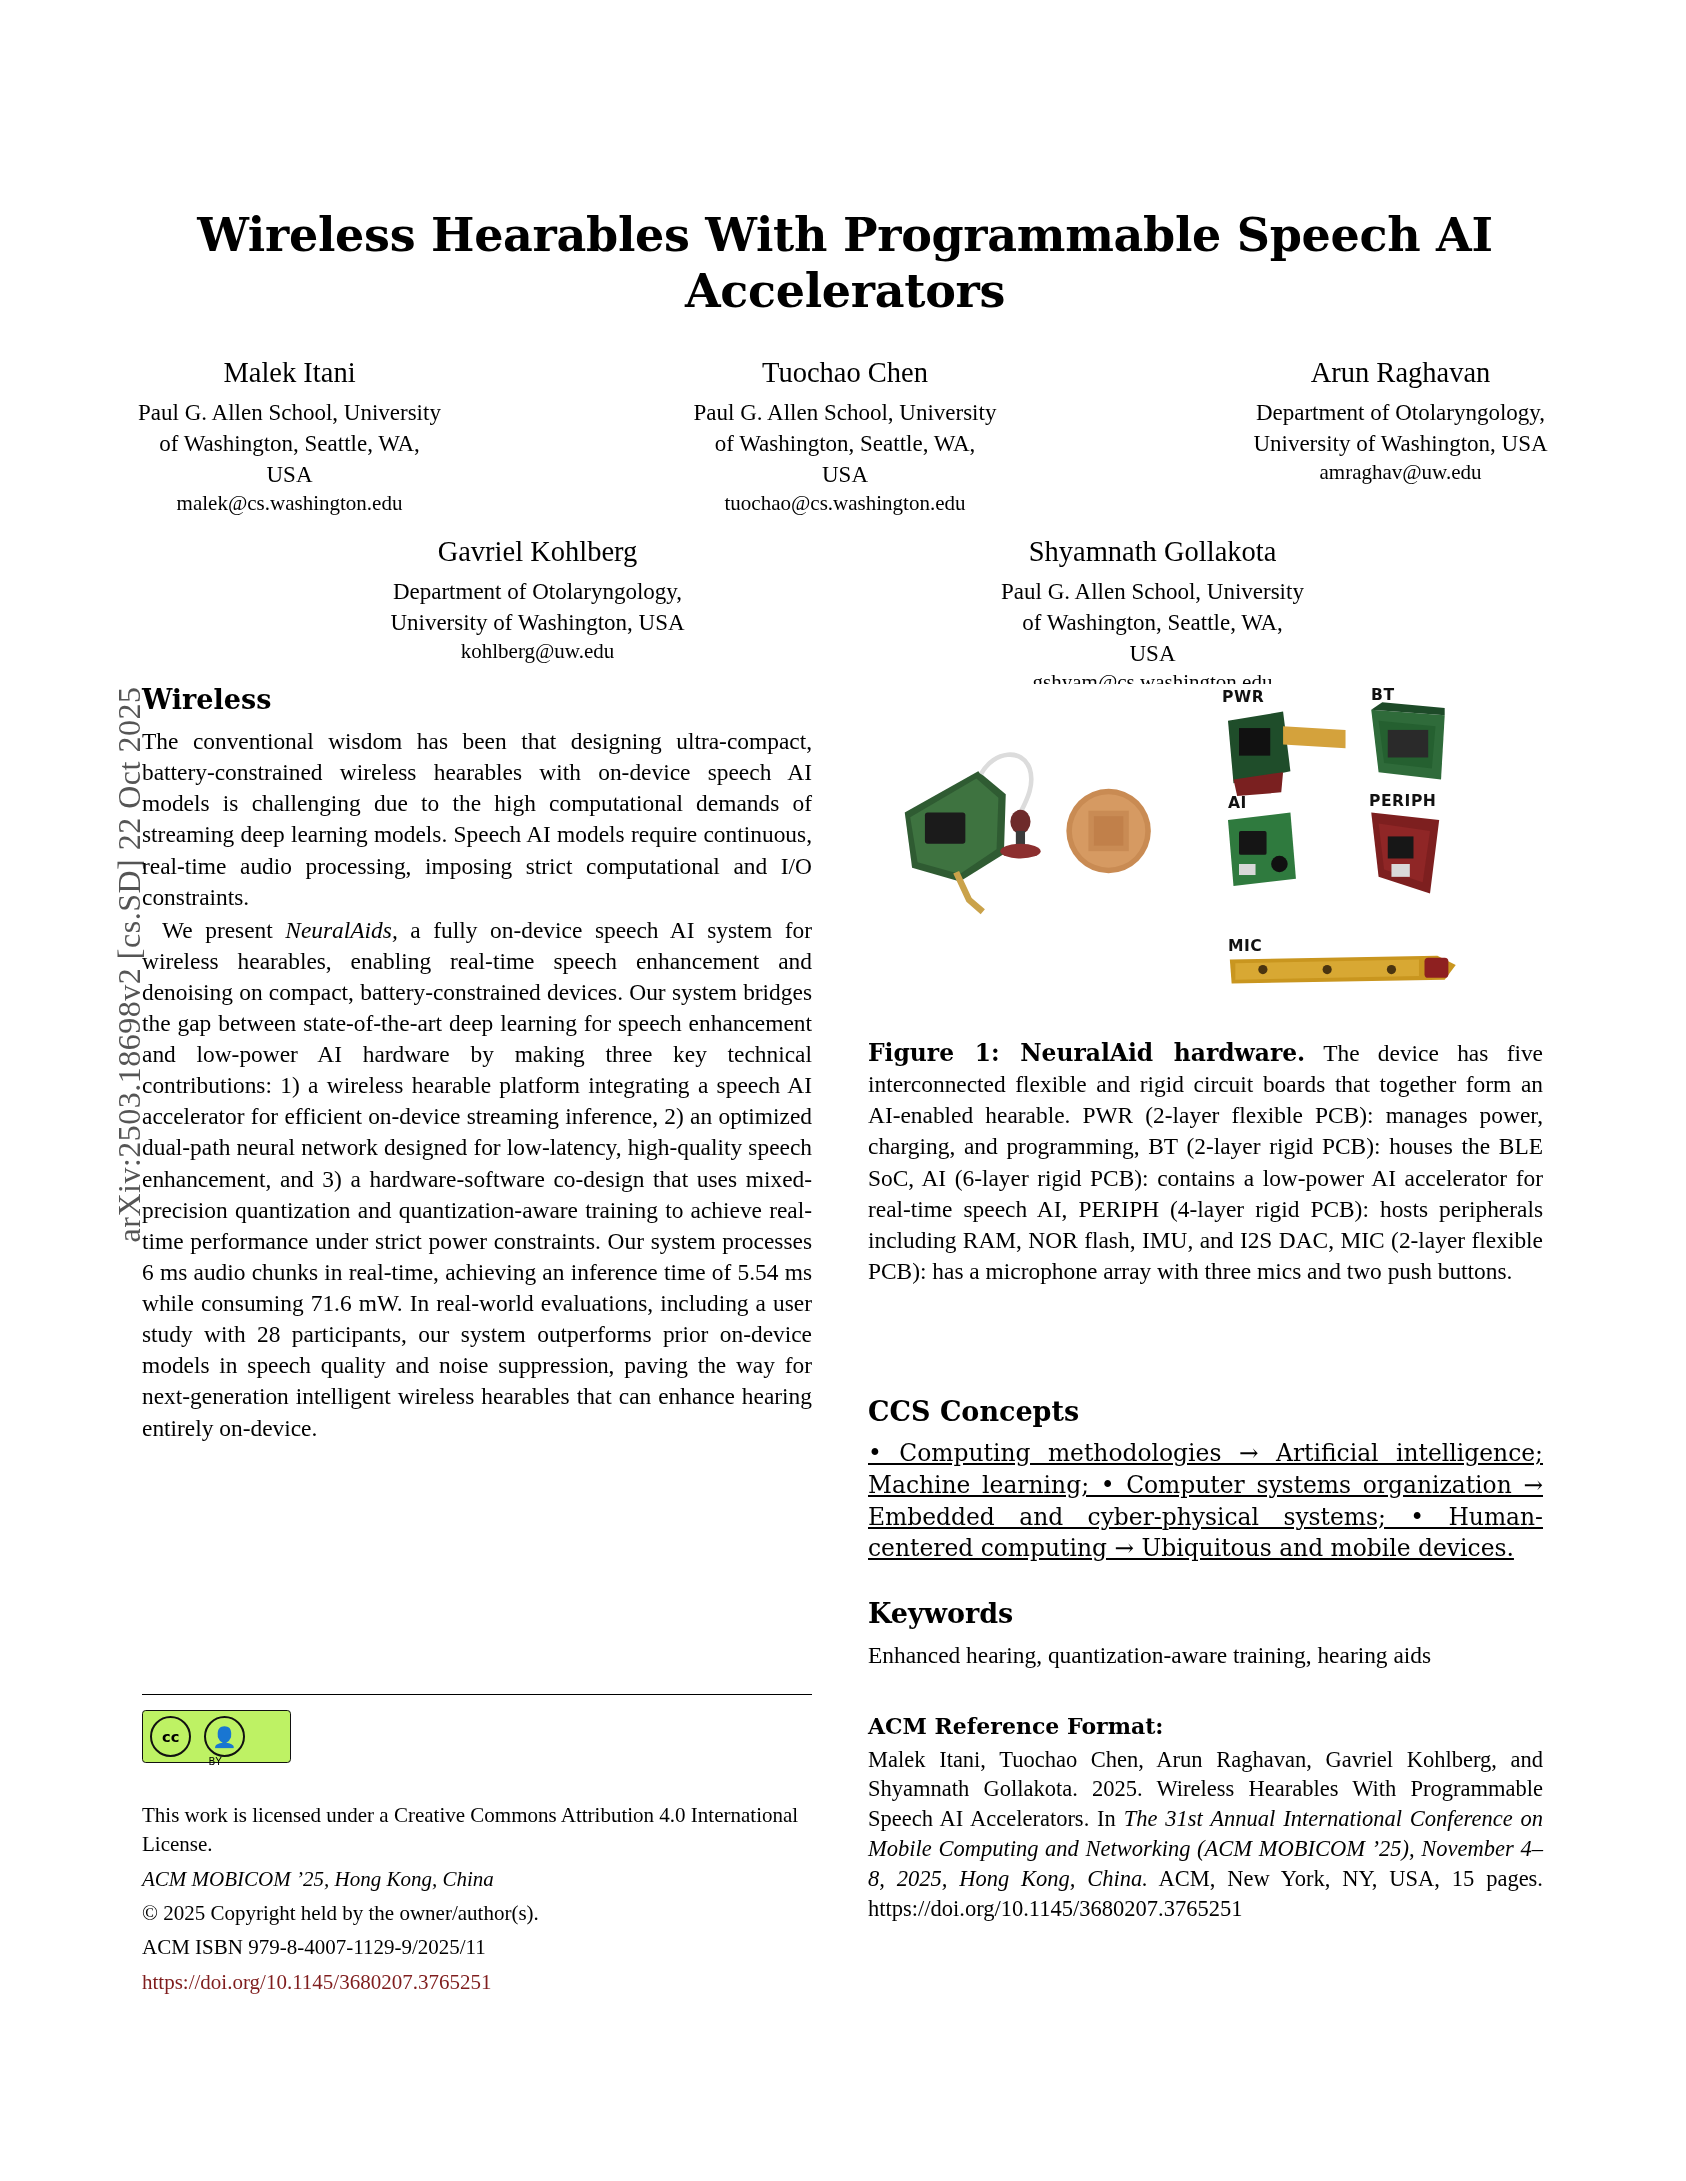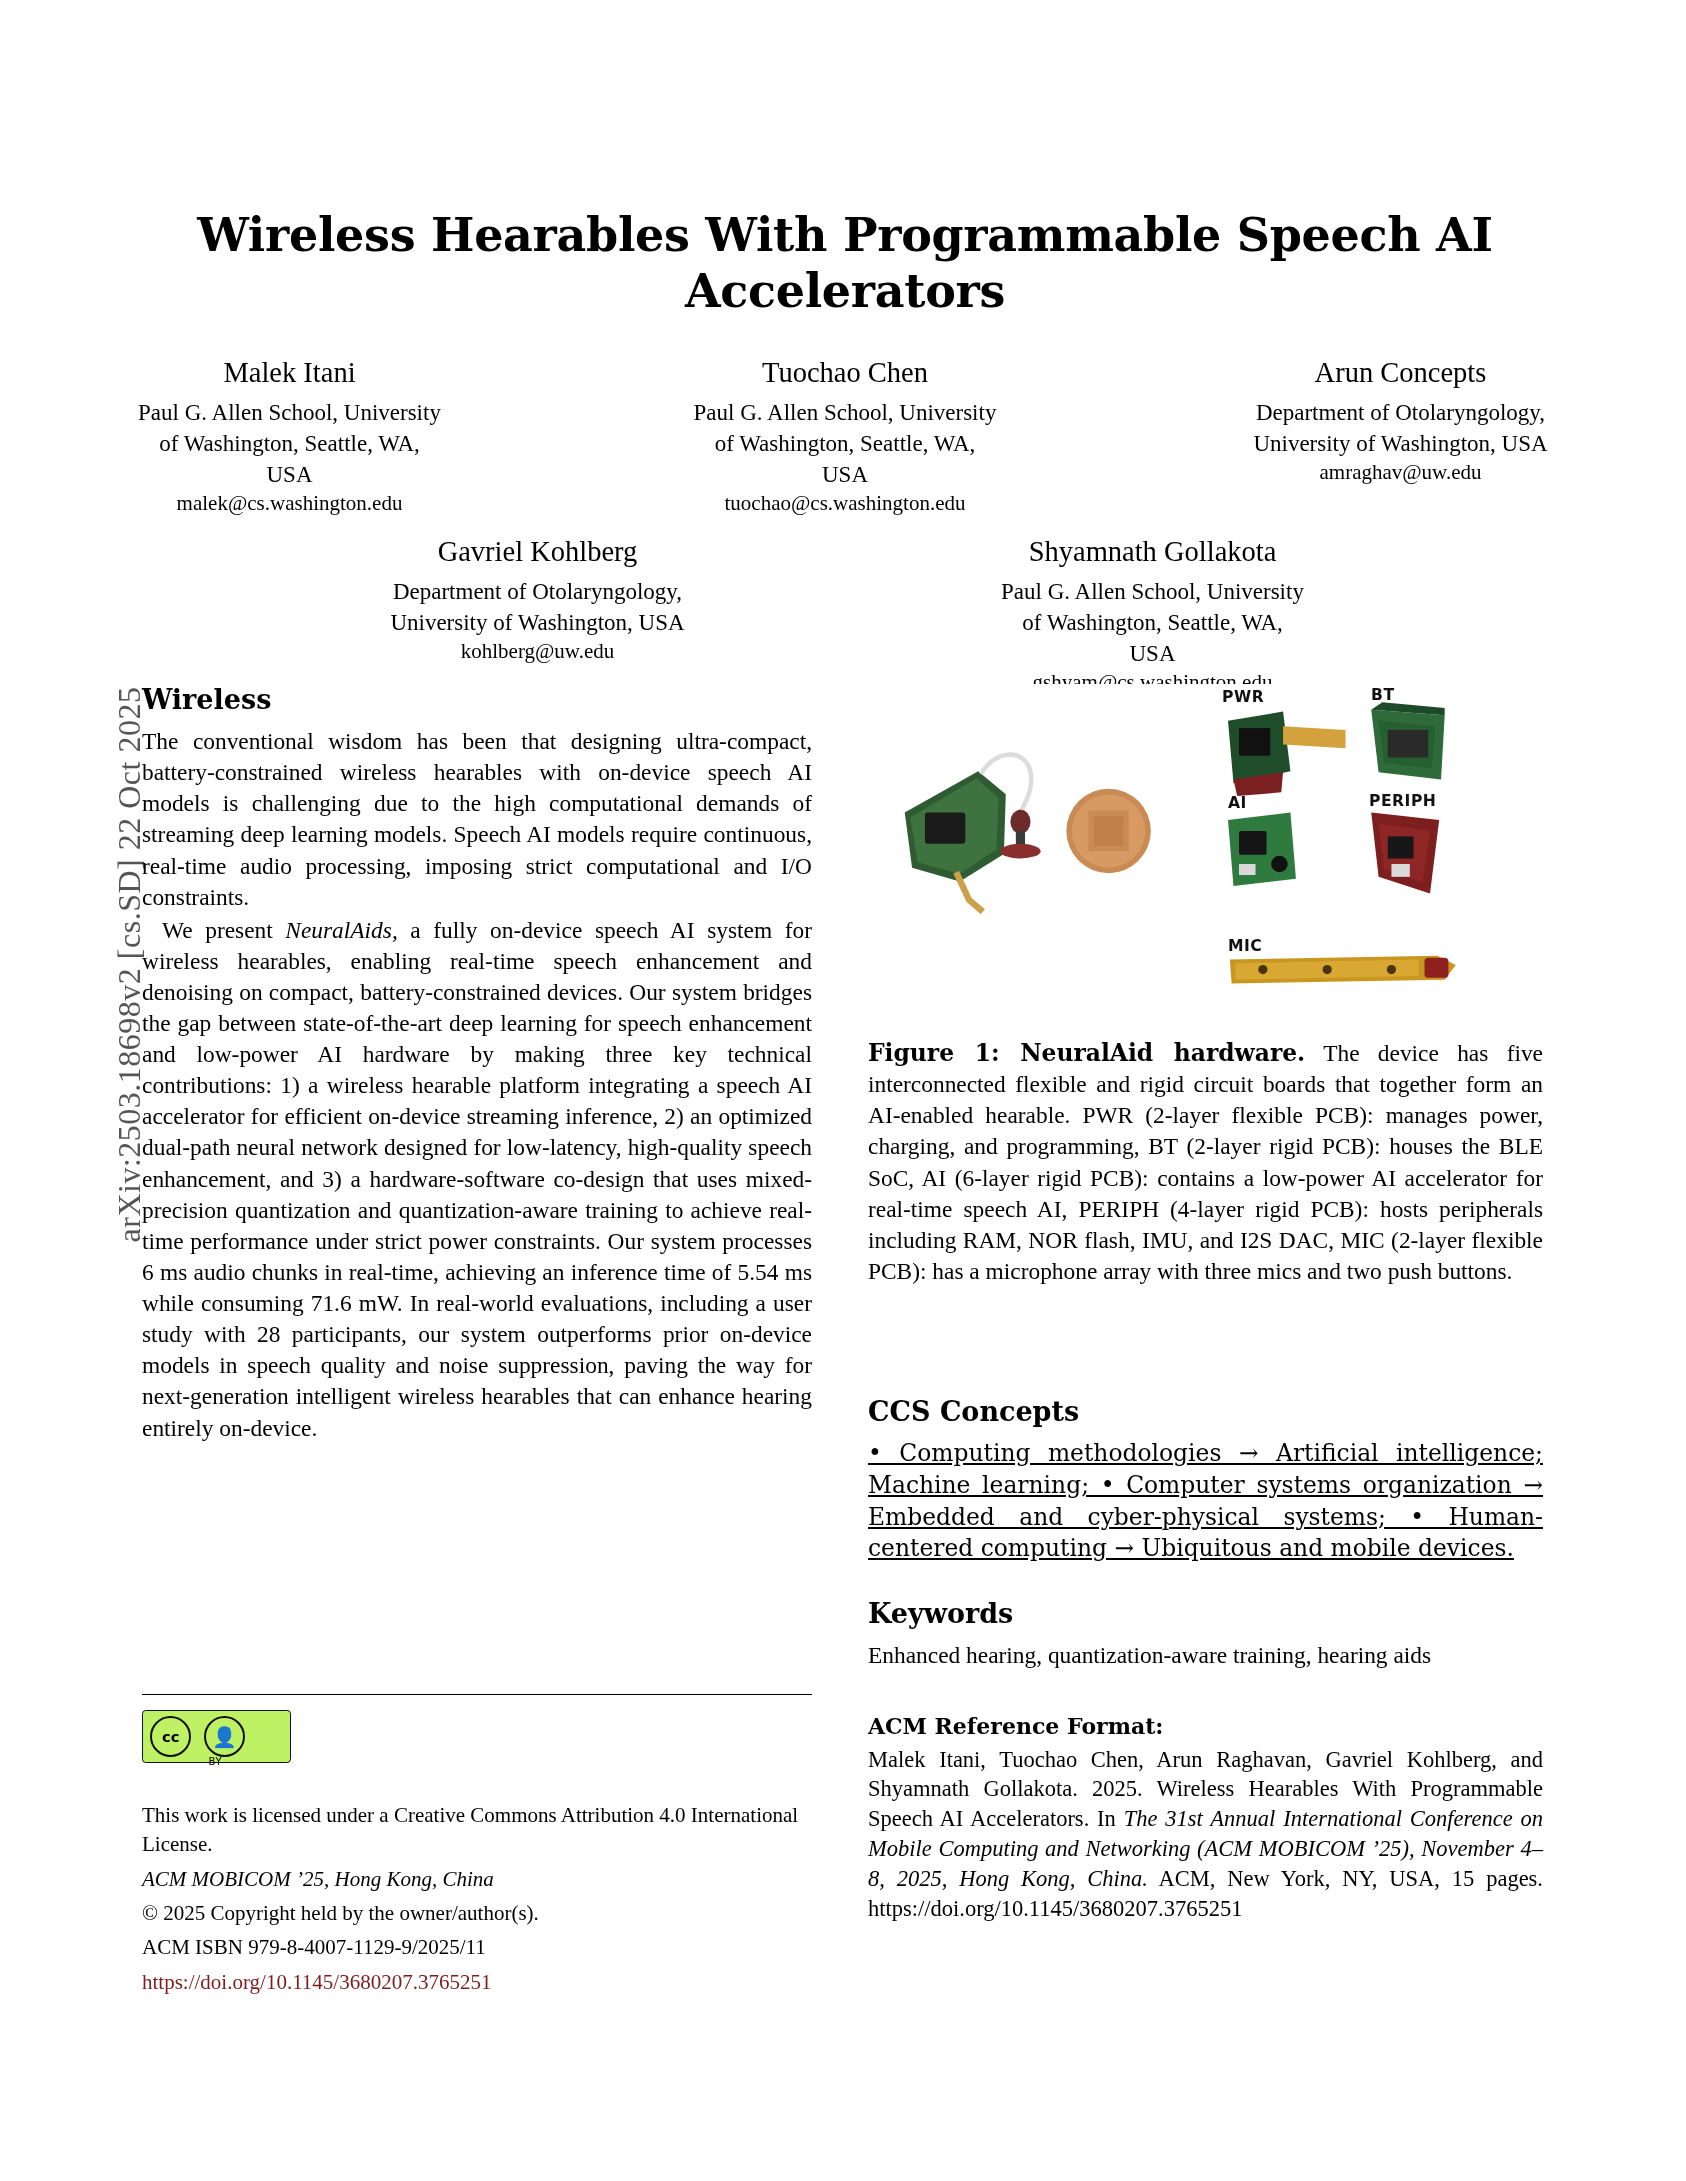--- a/index.html
+++ b/index.html
@@ -260,21 +260,21 @@
       <div class="name">Malek Itani</div>
       <div class="aff">Paul G. Allen School, University of Washington, Seattle, WA, USA</div>
       <div class="email">malek@cs.washington.edu</div>
     </div>
     <div class="author">
       <div class="name">Tuochao Chen</div>
       <div class="aff">Paul G. Allen School, University of Washington, Seattle, WA, USA</div>
       <div class="email">tuochao@cs.washington.edu</div>
     </div>
     <div class="author">
-      <div class="name">Arun Concepts</div>
+      <div class="name">Arun Raghavan</div>
       <div class="aff">Department of Otolaryngology, University of Washington, USA</div>
       <div class="email">amraghav@uw.edu</div>
     </div>
   </div>
 
   <div class="authors-row2">
     <div class="author">
       <div class="name">Gavriel Kohlberg</div>
       <div class="aff">Department of Otolaryngology, University of Washington, USA</div>
       <div class="email">kohlberg@uw.edu</div>

